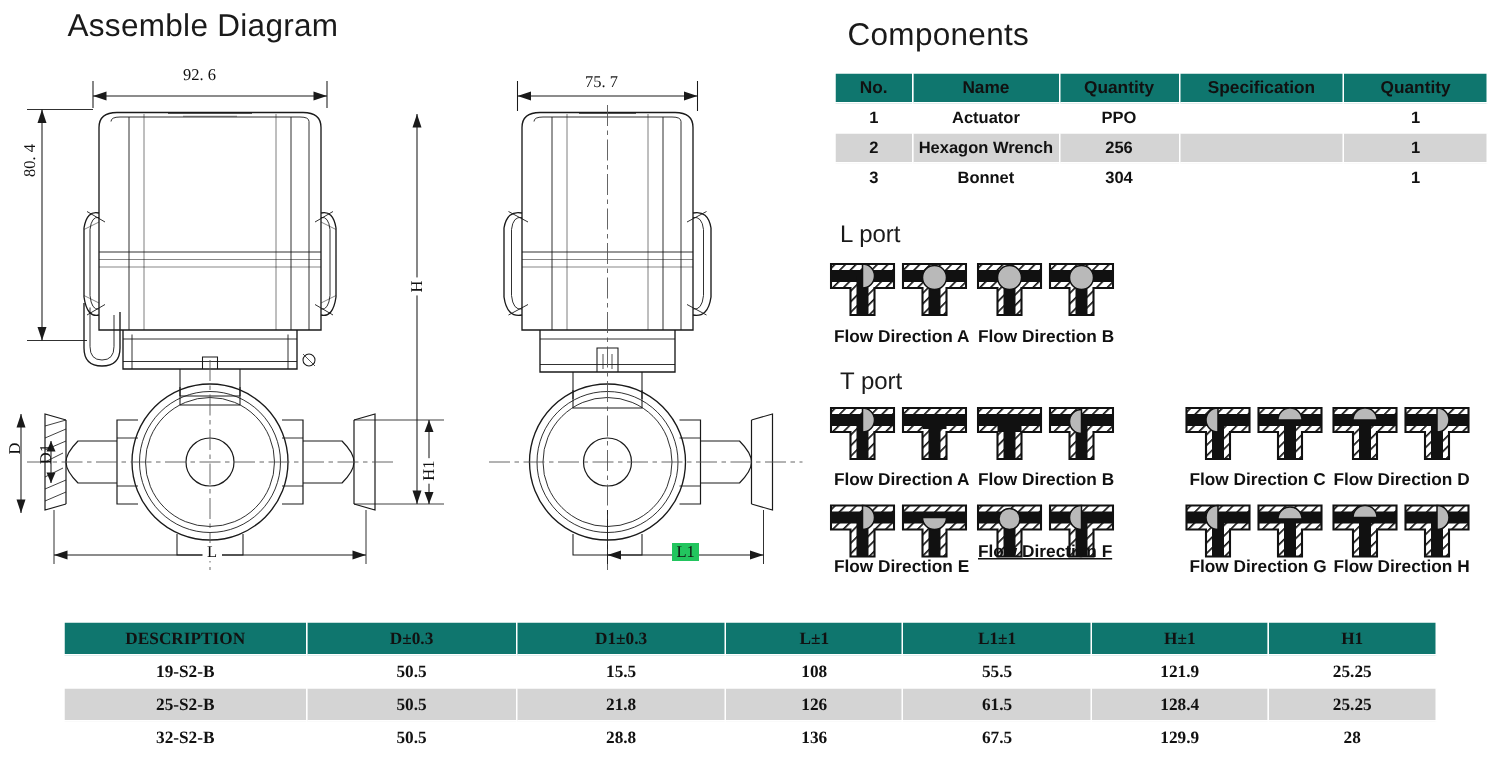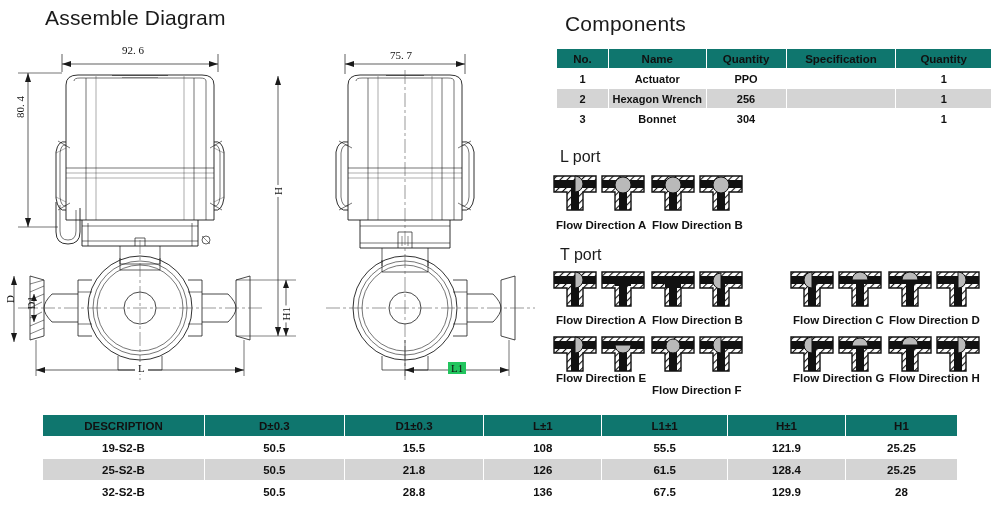--- a/index.html
+++ b/index.html
@@ -433,25 +433,25 @@
       <path d="M14 12 a8 8 0 0 1 16 0 z" fill="#b9b9b9" stroke="#111" stroke-width="1"></path>
       <path d="M49 4 h42 v16 h-13 v18 h-16 v-18 h-13 z" fill="url(#hatch)" stroke="#111" stroke-width="1.4"></path>
       <rect x="49" y="8" width="42" height="8" fill="#111"></rect>
       <rect x="66" y="12" width="8" height="26" fill="#111"></rect>
       <path d="M70 4 a8 8 0 0 1 0 16 z" fill="#b9b9b9" stroke="#111" stroke-width="1"></path>
     </g>
   </svg>
 </div>
 
 <div class="abs flow-lbl" style="left:556px;top:372px;">Flow Direction E</div>
-<div class="abs flow-lbl" style="left:652px;top:384px;">Flow Direction F</div>
+<div class="abs flow-lbl" style="left:652px;top:362px;text-decoration:underline;">Flow Direction F</div>
 <div class="abs flow-lbl" style="left:793px;top:372px;">Flow Direction G</div>
 <div class="abs flow-lbl" style="left:889px;top:372px;text-align:right;">Flow Direction H</div>
 
-<table class="abs tbl spec" style="left:42px;top:414px;width:916px;">
+<table class="abs tbl spec" style="left:42px;top:414px;width:916px;font-family:Liberation Serif, serif;">
   <thead>
     <tr>
       <th style="width:162px">DESCRIPTION</th>
       <th style="width:140px">D±0.3</th>
       <th style="width:140px">D1±0.3</th>
       <th style="width:118px">L±1</th>
       <th style="width:126px">L1±1</th>
       <th style="width:118px">H±1</th>
       <th style="width:112px">H1</th>
     </tr>

